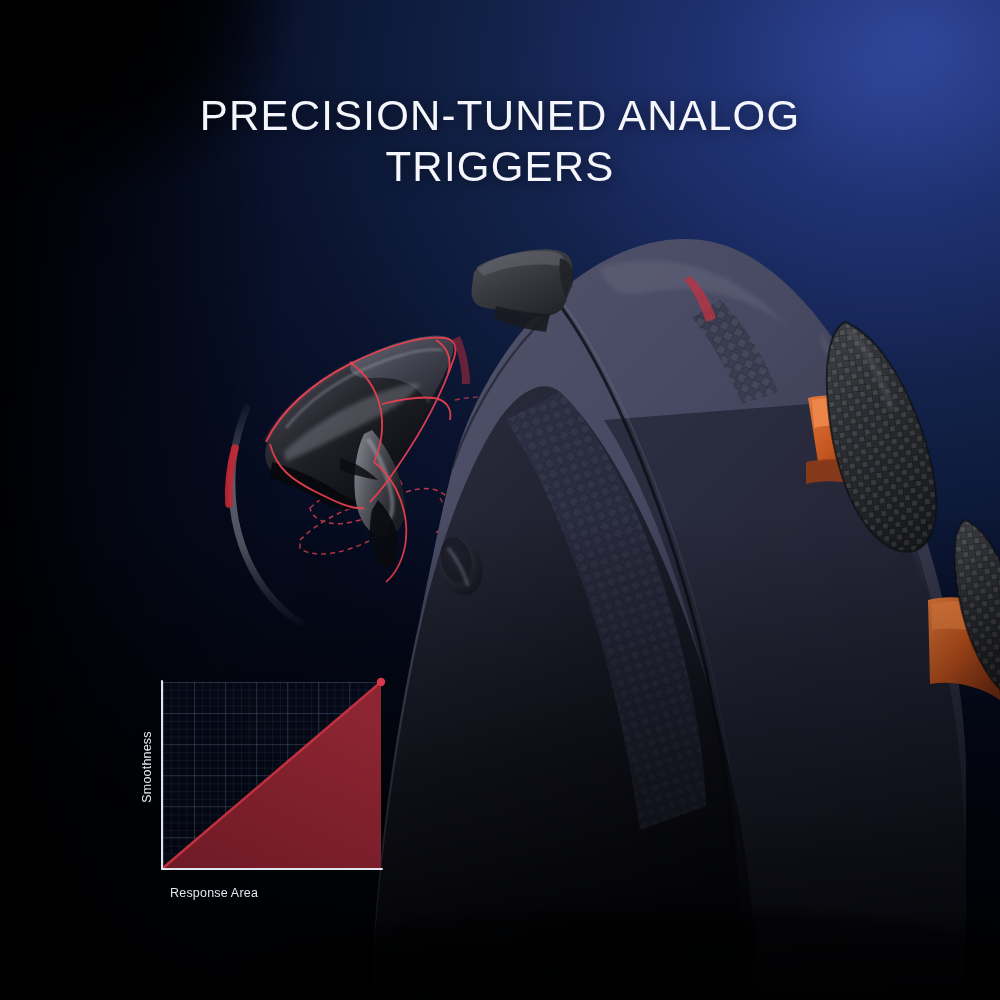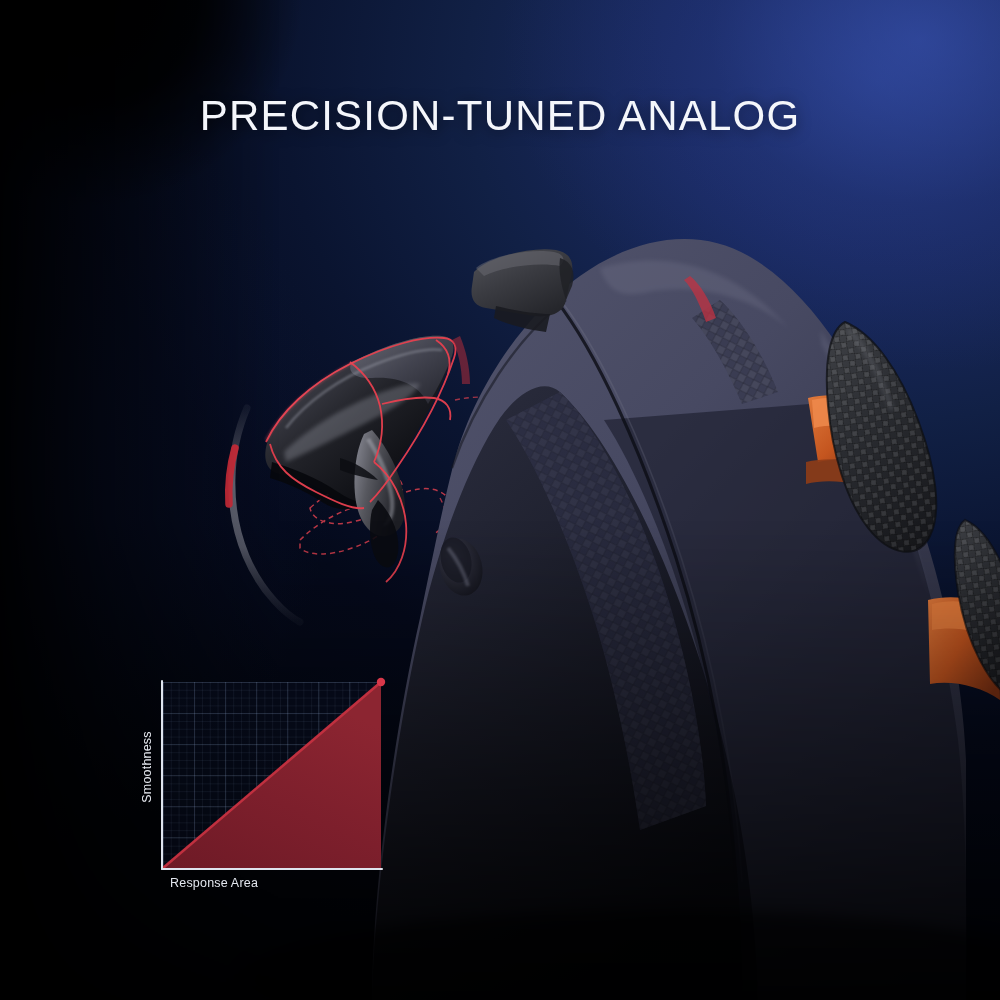--- a/index.html
+++ b/index.html
@@ -120,21 +120,21 @@
     transform: rotate(-90deg);
     color: #e8ebf2;
     font-size: 12.5px;
     letter-spacing: 0.2px;
     white-space: nowrap;
     user-select: none;
   }
   .xlabel {
     position: absolute;
     left: 42px;
-    top: 208px;
+    top: 218px;
     color: #e2e6ee;
     font-size: 12.5px;
     letter-spacing: 0.2px;
     white-space: nowrap;
     user-select: none;
     text-align: right;
   }
   .chart-caption {
     position: absolute;
     left: 0; top: 230px;
@@ -406,20 +406,21 @@
     </g>
 
     <ellipse cx="660" cy="980" rx="420" ry="70" fill="#000" opacity="0.55" filter="url(#softGlow)"></ellipse>
   </svg>
 
   <div class="bg-vignette-bottom"></div>
   <div class="bg-vignette-left"></div>
 
   <h1 class="headline">
     <span>PRECISION-TUNED ANALOG</span>
+    <span class="l2">TRIGGERS</span>
   </h1>
 
   <div id="chart-widget">
     <div class="chart-plot">
       <div class="chart-grid"></div>
       <svg class="chart-area-svg" viewBox="0 0 218 186" preserveAspectRatio="none">
         <defs>
           <linearGradient id="gFill" x1="0" y1="1" x2="0.55" y2="0">
             <stop offset="0" stop-color="#6e1a26"></stop>
             <stop offset="0.5" stop-color="#7d1f2c"></stop>

